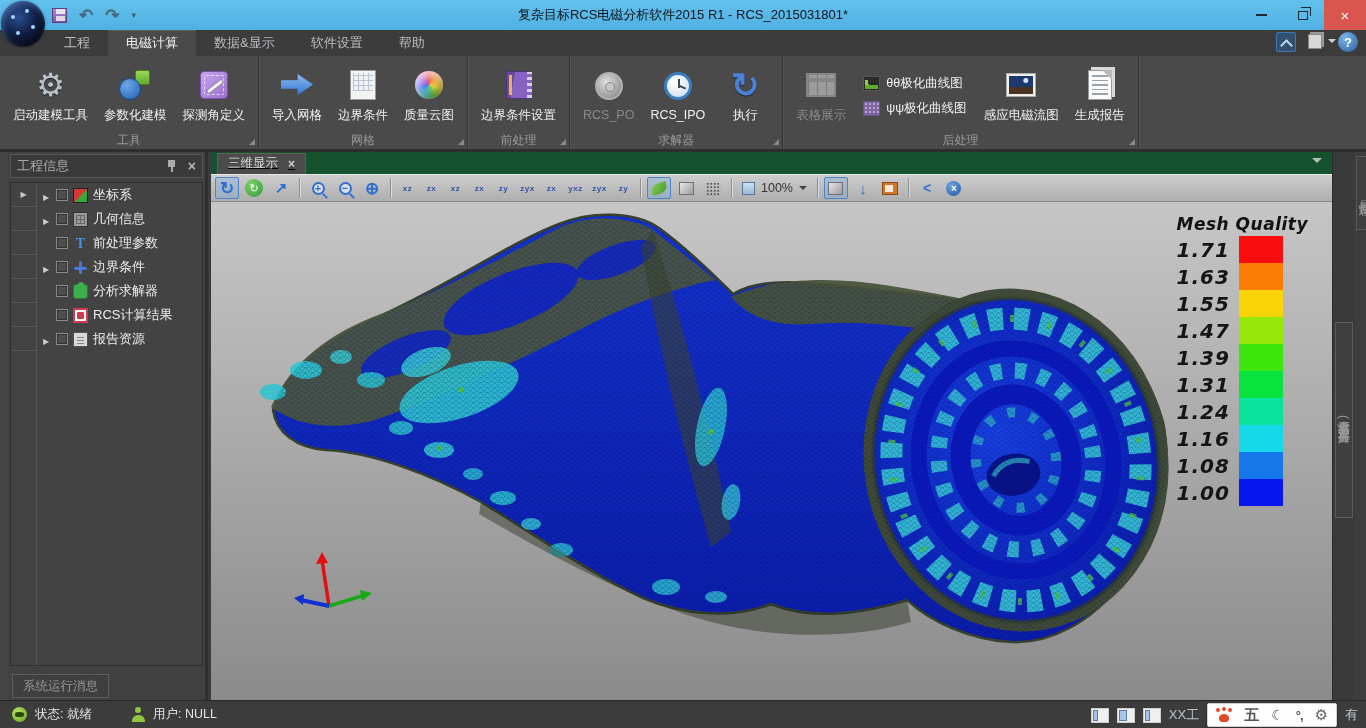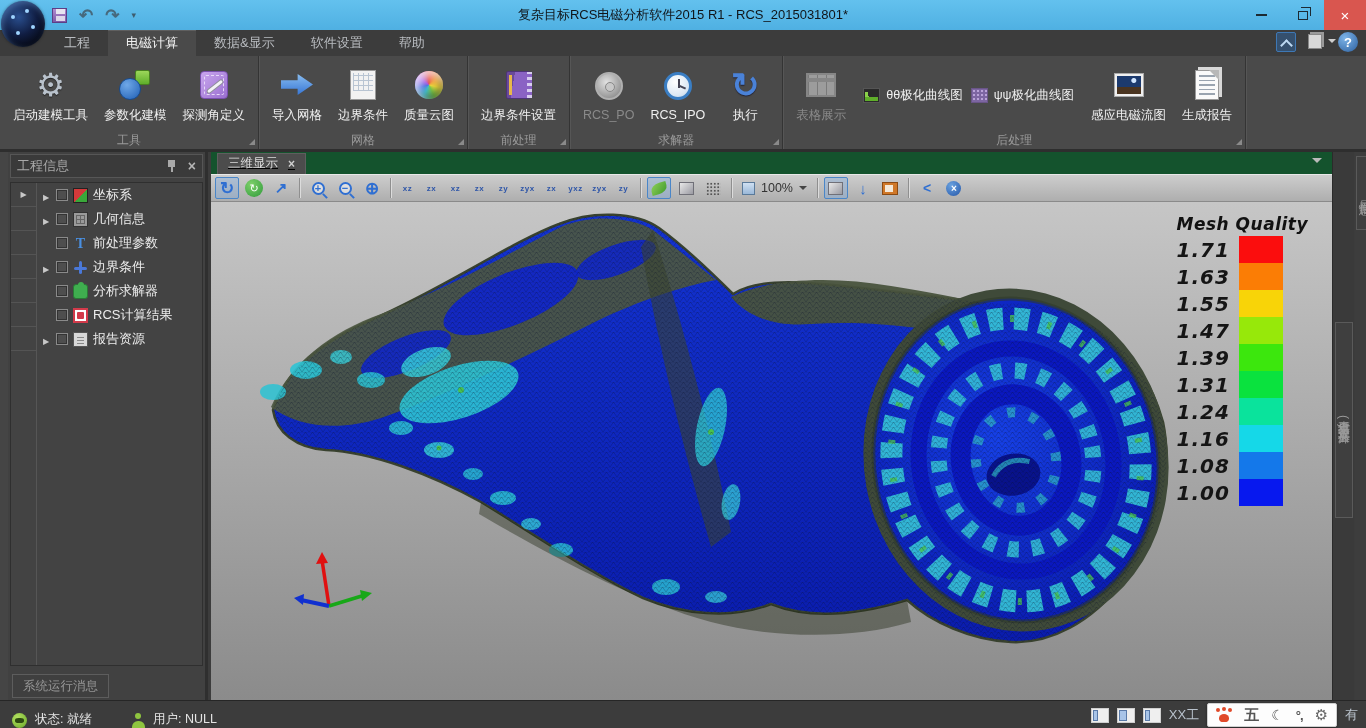--- a/index.html
+++ b/index.html
@@ -51,21 +51,21 @@
   .rgroup-body { flex:1; display:flex; align-items:center; padding:4px 6px 0 6px; gap:2px; }
   .rgroup-title { height:18px; display:flex; align-items:center; justify-content:center; position:relative;
     color:#9a9a9a; font-size:12px; padding:0 14px; }
   .dlg-launch { position:absolute; right:3px; bottom:4px; width:0; height:0;
     border-left:6px solid transparent; border-bottom:6px solid #8a8a8a; }
   .rbtn { display:flex; flex-direction:column; align-items:center; justify-content:flex-start;
     padding:3px 7px; min-width:62px; gap:5px; }
   .rbtn-label { font-size:12.5px; color:#f0f0f0; white-space:nowrap; }
   .rbtn.disabled .rbtn-label { color:#8a8a8a; }
   .rbtn-icon { height:34px; display:flex; align-items:center; justify-content:center; }
-  .rstack { display:flex; flex-direction:row; justify-content:center; gap:8px; padding:0 8px; }
+  .rstack { display:flex; flex-direction:column; justify-content:center; gap:8px; padding:0 8px; }
   .rsbtn { display:flex; align-items:center; gap:6px; font-size:12.5px; color:#f0f0f0; white-space:nowrap; }
 
   
   .ic-gear { font-size:32px; color:#b9c2cc; line-height:32px; text-shadow:0 1px 1px #222; }
   .ic-param { position:relative; width:34px; height:32px; }
   .ic-param .sq { position:absolute; right:2px; top:1px; width:15px; height:15px; background:linear-gradient(#9cd65a,#5fae2a); border:1px solid #477f20; border-radius:2px; }
   .ic-param .ci { position:absolute; left:1px; bottom:1px; width:22px; height:22px; border-radius:50%; background:radial-gradient(circle at 35% 30%, #6fa8e8, #1f5fb4); border:1px solid #174a8e; }
   .ic-meshtool { width:28px; height:28px; border-radius:4px; background:linear-gradient(135deg,#c9a6ee,#9a6fd0); border:1px solid #7a50ae; position:relative; }
   .ic-meshtool::before { content:""; position:absolute; inset:3px; border:1px dashed #e7d8f8; border-radius:2px; }
   .ic-meshtool::after { content:""; position:absolute; left:5px; top:13px; width:18px; height:3px; background:#f2f2f6; transform:rotate(-38deg); border-radius:2px; box-shadow:0 0 0 1px #8f8f9a; }
@@ -187,21 +187,21 @@
   
   .results-strip { position:absolute; left:1324px; top:0; width:22px; height:548px; background:#3a3a3a; border-left:1px solid #2a2a2a; }
   .vtab { position:absolute; left:2px; top:28px; width:18px; padding:10px 0; border:1px solid #5a5a5a; background:#3f3f3f;
     writing-mode:vertical-rl; text-align:center; color:#9a9a9a; font-size:12px; letter-spacing:1px; }
   .vtab.results { top:170px; height:196px; }
   .right-dock { position:absolute; left:1347px; top:0; width:19px; height:548px; background:#3d3d3d; }
   .vtab.props { top:4px; left:1px; height:74px; }
 
   
   .statusbar { position:absolute; left:0; top:700px; width:1366px; height:28px; background:#3c3c3c; border-top:1px solid #262626;
-    display:flex; align-items:flex-end; color:#e4e4e4; font-size:12.5px; }
+    display:flex; align-items:center; color:#e4e4e4; font-size:12.5px; }
   .st-dot { width:15px; height:15px; border-radius:50%; background:radial-gradient(circle at 35% 30%,#b2e060,#6aa828); margin:0 8px 0 12px; position:relative; }
   .st-dot::before { content:""; position:absolute; left:3px; top:5px; width:9px; height:5px; border-radius:40%; background:#2d4a10; }
   .st-person { width:13px; height:15px; position:relative; margin:0 8px 0 40px; }
   .st-person::before { content:""; position:absolute; left:3.5px; top:0; width:6px; height:6px; border-radius:50%; background:#8fc53f; }
   .st-person::after { content:""; position:absolute; left:0; bottom:0; width:13px; height:7px; border-radius:6px 6px 0 0; background:#8fc53f; }
   .st-right { position:absolute; right:8px; top:0; height:28px; display:flex; align-items:center; gap:8px; }
   .lay-ic { width:18px; height:15px; border:1px solid #cfcfcf; background:#efefef; position:relative; }
   .lay-ic i { position:absolute; top:1px; bottom:1px; background:#a8c4e8; border:1px solid #5a7aa8; }
   .lay-ic.l1 i { left:1px; width:5px; } .lay-ic.l2 i { left:1px; width:8px; } .lay-ic.l3 i { left:1px; width:5px; }
   .st-copy { color:#b9c2cc; font-size:13px; }

